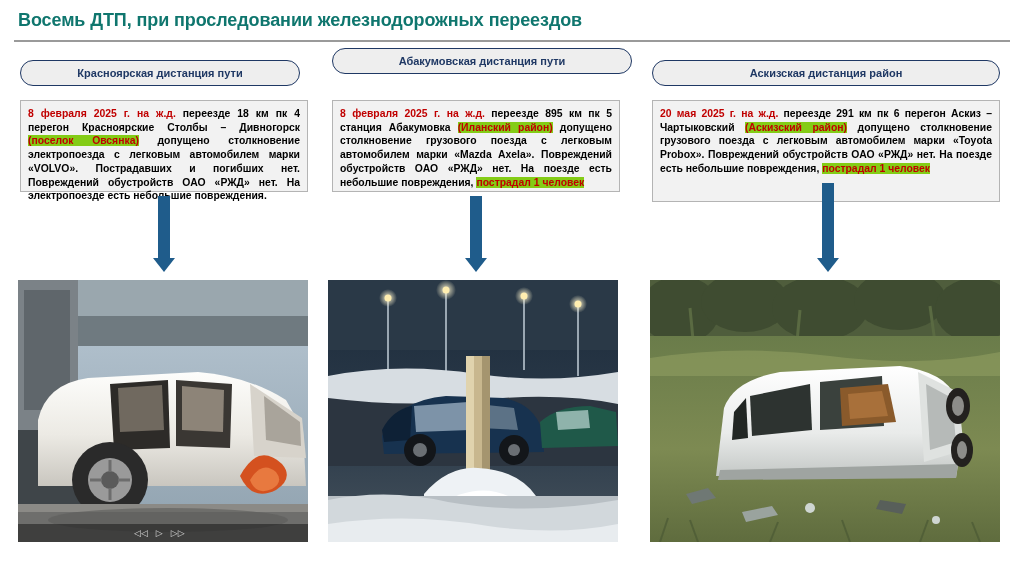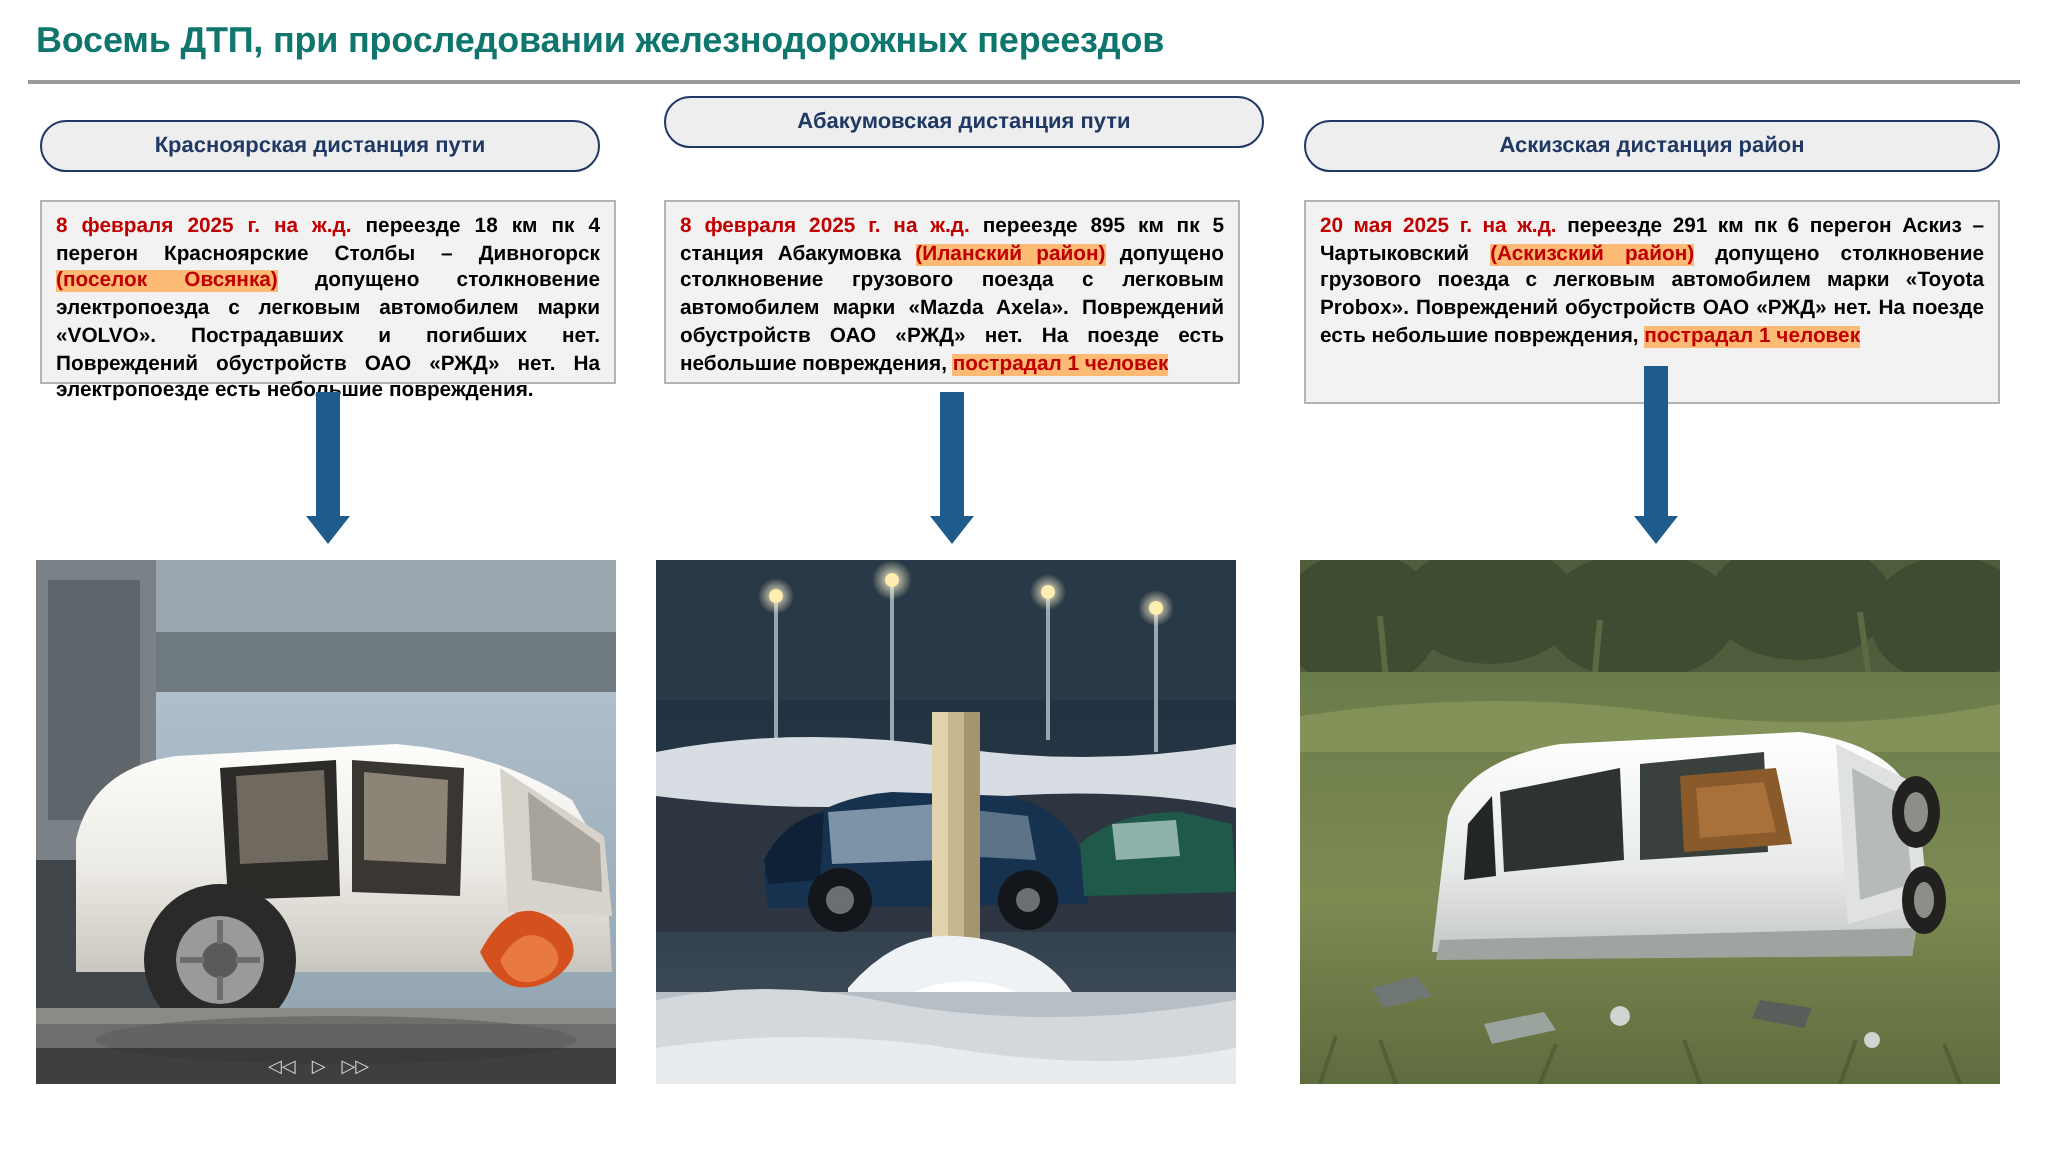--- a/index.html
+++ b/index.html
@@ -72,21 +72,21 @@
     color: #000000;
     text-align: justify;
     text-justify: inter-word;
     font-weight: bold;
   }
   #box0 { left: 20px;  top: 100px; width: 288px; height: 92px; }
   #box1 { left: 332px; top: 100px; width: 288px; height: 92px; }
   #box2 { left: 652px; top: 100px; width: 348px; height: 102px; }
 
   .red      { color: #c00000; margin-top: 20px; }
-  .hl       { background: #fdba74; color: #c00000; }
+  .hl       { background: #84cc16; color: #c00000; }
 
   
   .arrow {
     position: absolute;
     width: 22px;
   }
   .arrow .shaft {
     width: 12px;
     background: #1f5c8b;
     margin: 0 auto;

